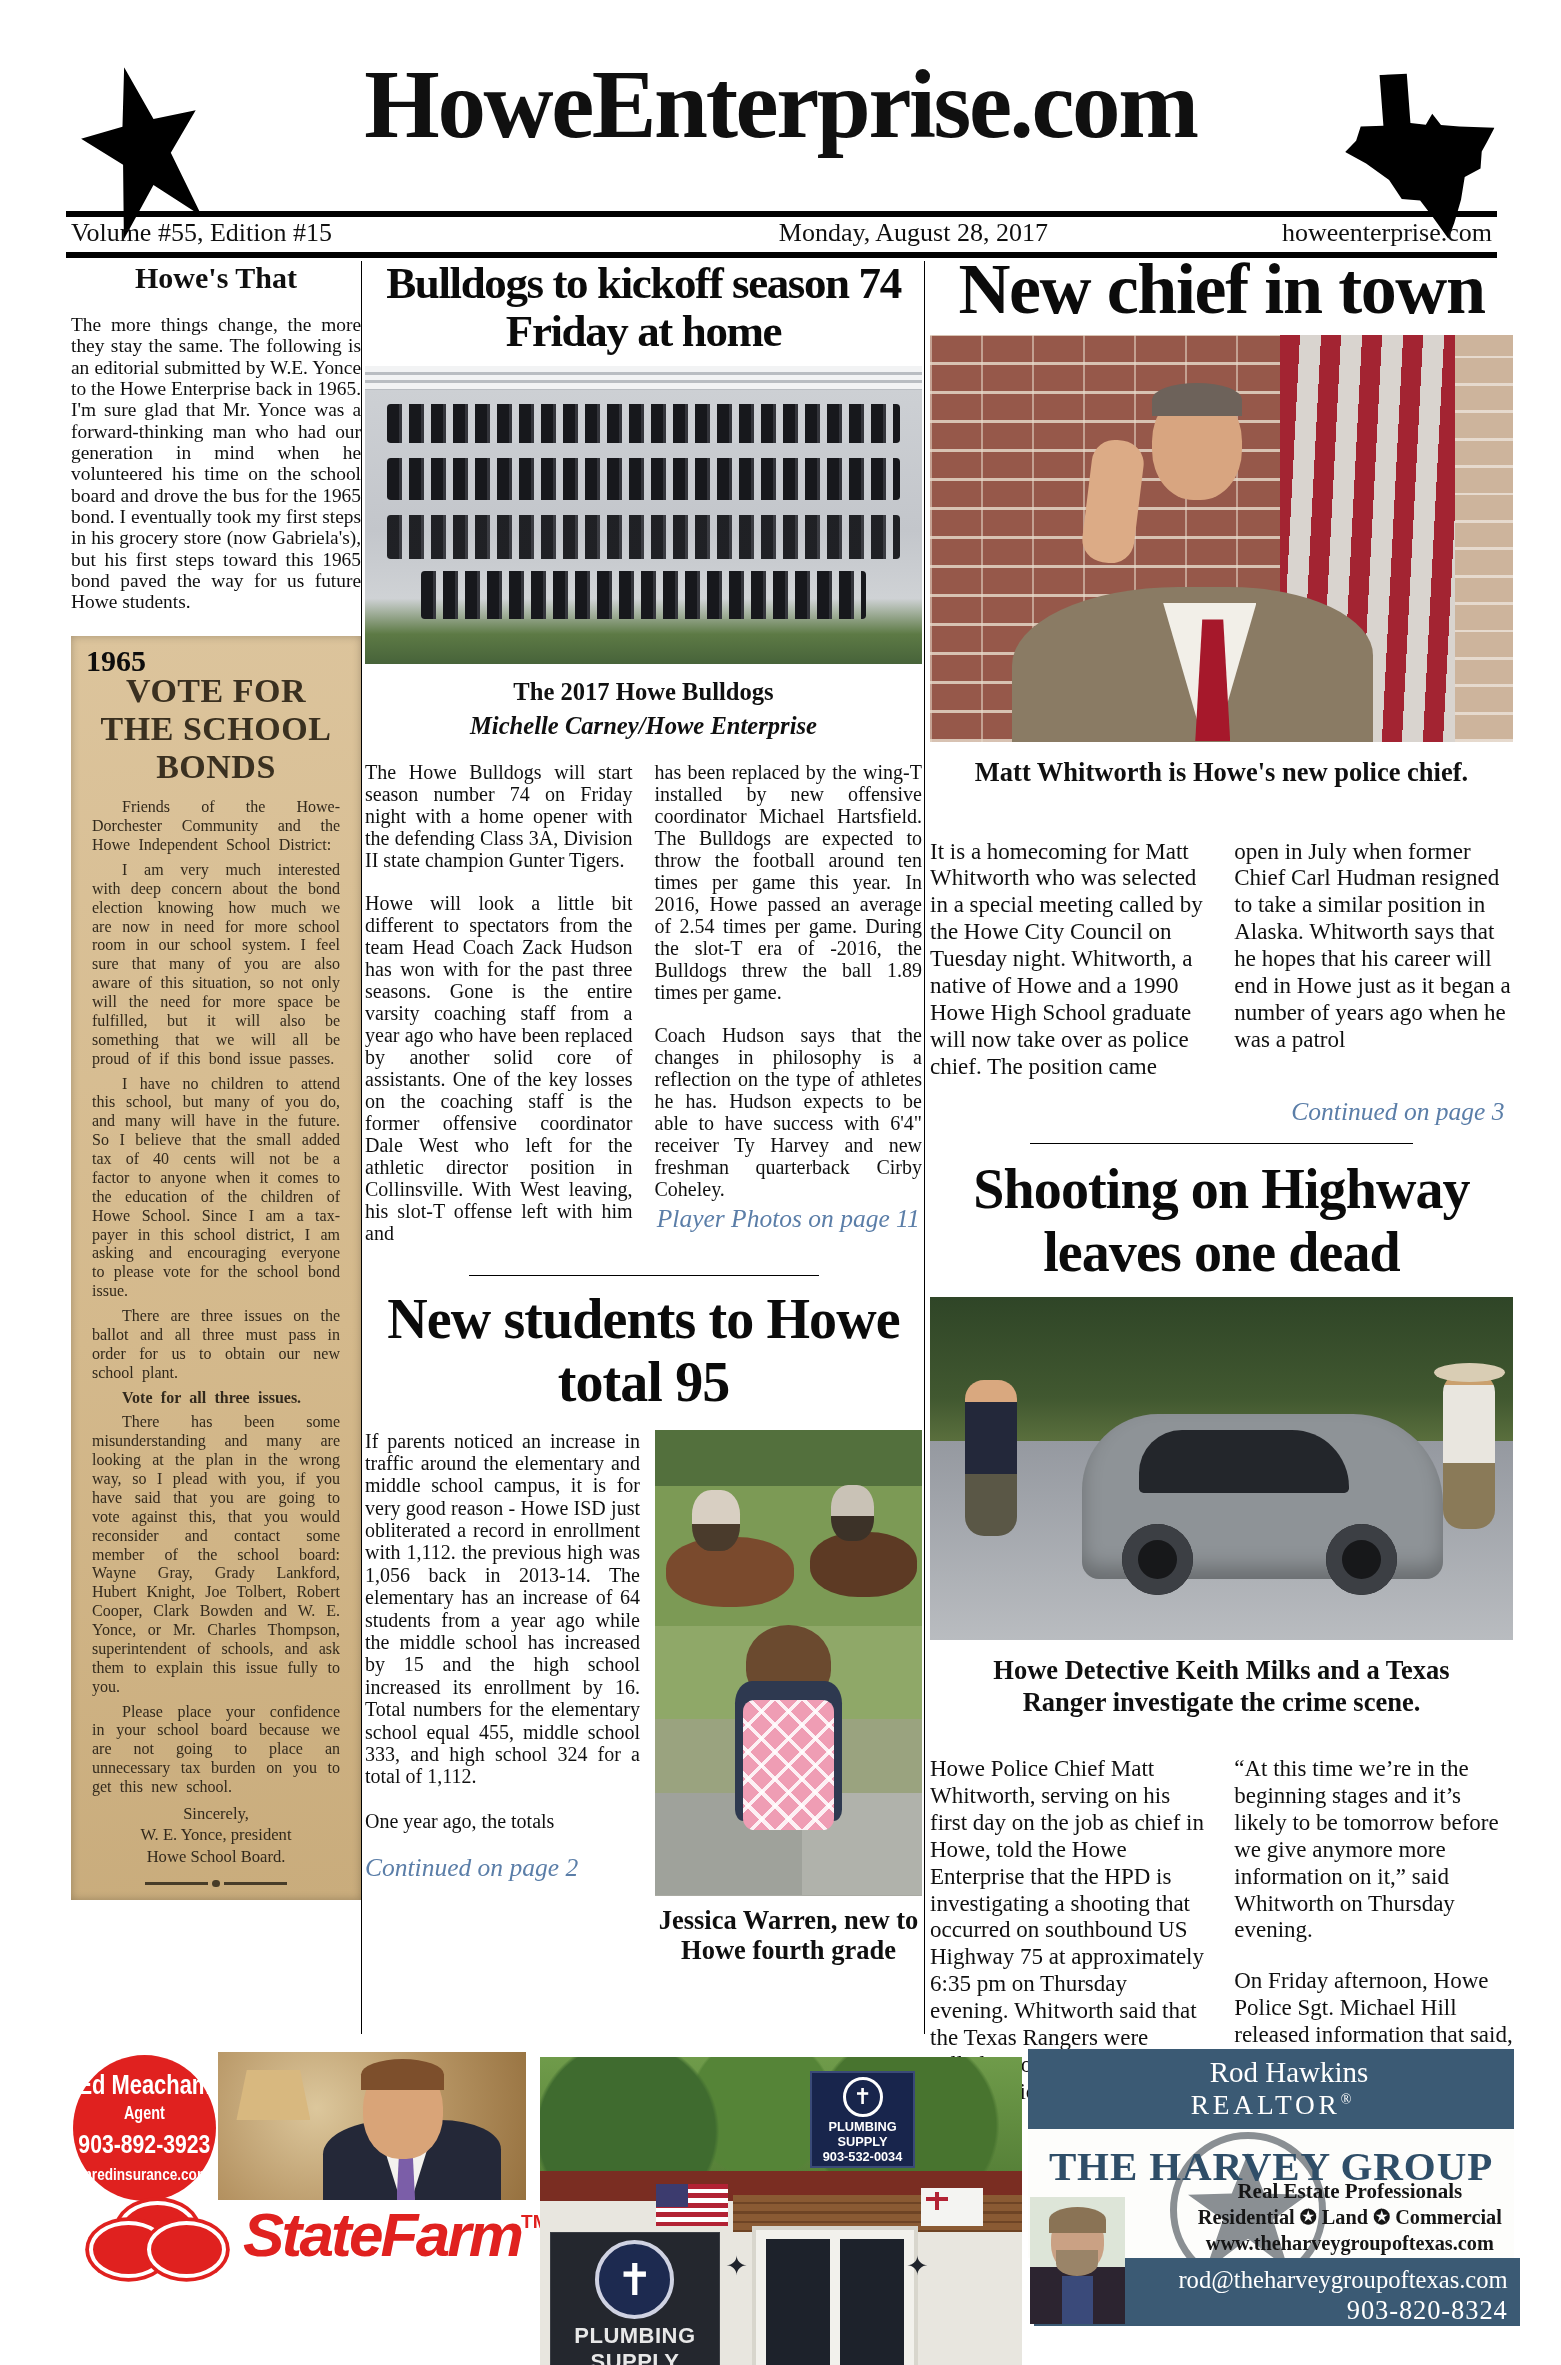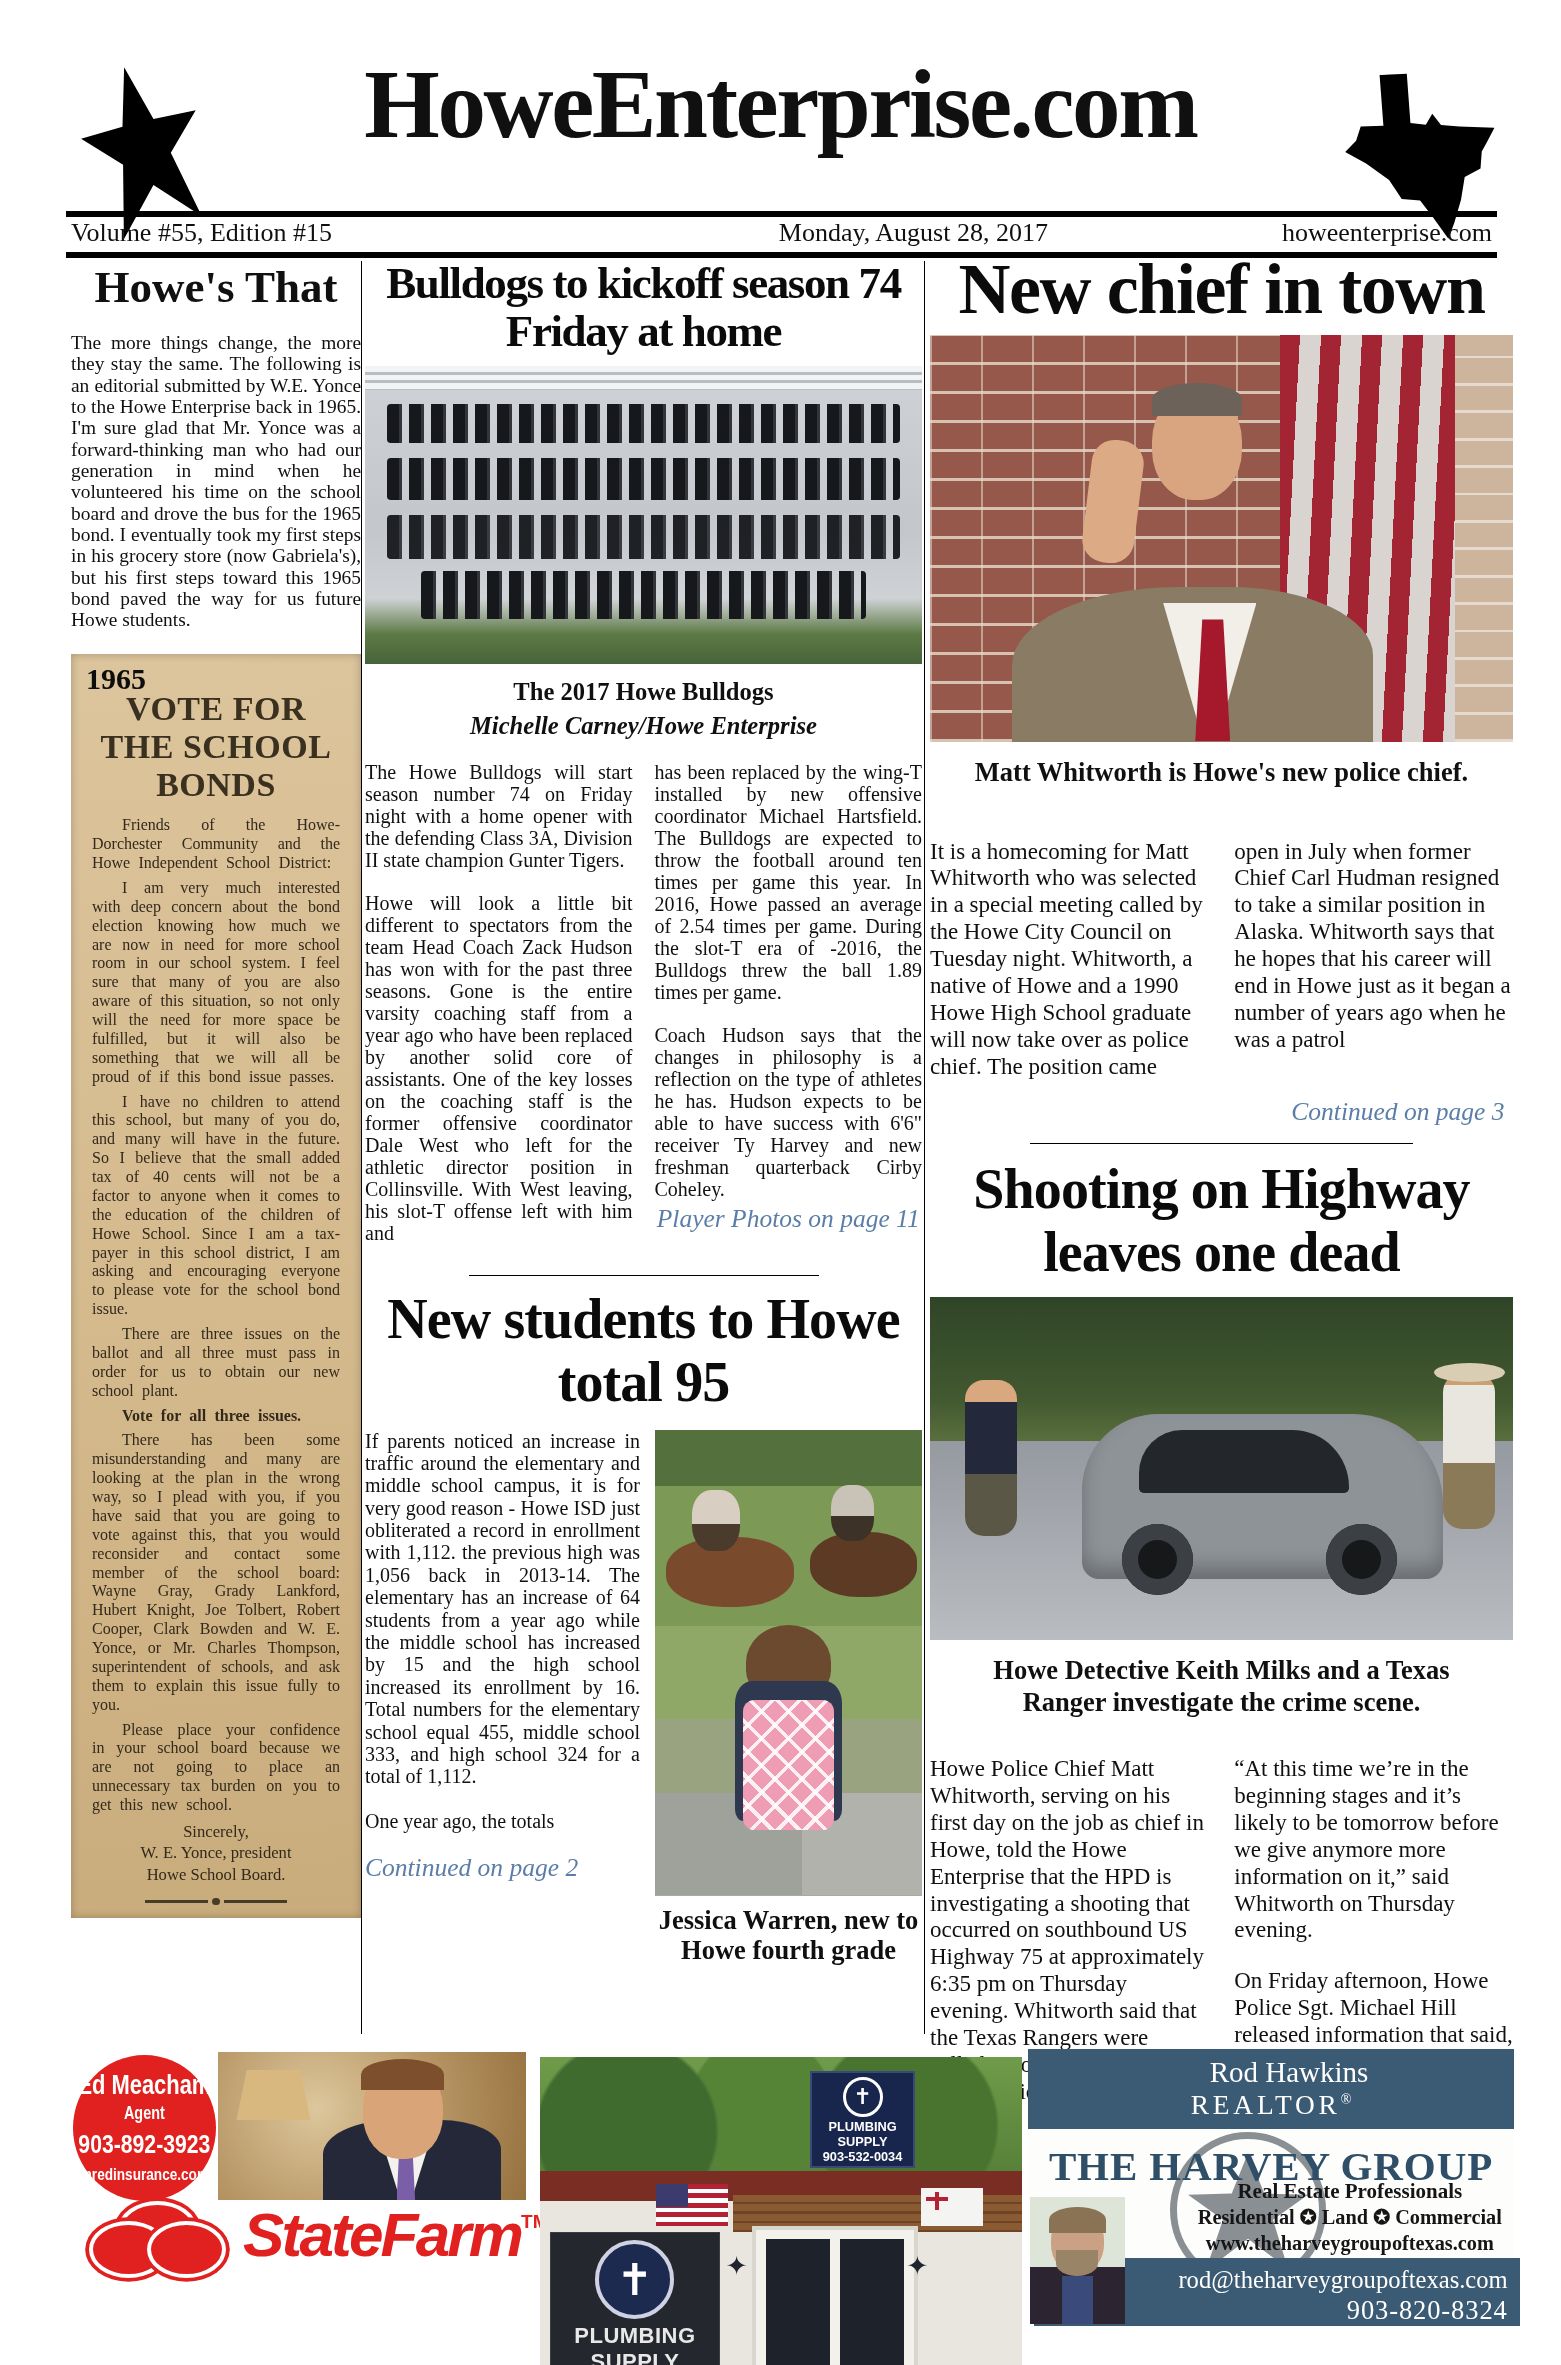--- a/index.html
+++ b/index.html
@@ -26,21 +26,21 @@
   .headline{font-weight:bold;text-align:center;color:#0b0b0b;}
   .caption{font-weight:bold;text-align:center;}
   .credit{font-weight:bold;font-style:italic;text-align:center;}
   .cols{display:flex;}
   .cols>div{flex:1;min-width:0;}
   .jbody{text-align:justify;}
   .cont-link{color:#5b7ea8;font-style:italic;font-size:25.5px;}
 
   
   .left-col{position:absolute;left:71px;top:261px;width:290px;}
-  .howes-title{font-size:45px;font-weight:bold;text-align:center;margin:0 0 19px 0;}
+  .howes-title{font-size:30px;font-weight:bold;text-align:center;margin:0 0 19px 0;}
   .howes-body{font-size:19.4px;line-height:1.1;text-align:justify;}
   .clipping{margin-top:23px;background:linear-gradient(175deg,#dcc49c 0%,#d4b98c 55%,#c9ac7c 100%);
     padding:8.5px 15px 12.3px 15px;color:#32291c;box-shadow:0 0 8.5px rgba(0,0,0,.25) inset;}
   .clip-year{font-size:30px;font-weight:bold;color:#0d0d0d;margin-bottom:-6.6px;}
   .clip-head{font-size:34px;font-weight:bold;text-align:center;line-height:1.12;color:#3a3020;
     letter-spacing:0.5px;margin:0 0 12.3px 0;}
   .clip-p{font-size:16px;line-height:1.18;text-align:justify;word-spacing:4.3px;text-indent:30px;margin:6px;}
   .clip-p.bold{font-weight:bold;}
   .clip-sign{margin-top:3.8px;text-align:center;font-size:16.6px;line-height:1.3;}
   .clip-orn{margin:12.3px auto 0 auto;width:142px;display:flex;align-items:center;gap:4.7px;}
@@ -307,21 +307,21 @@
     <div class="caption bull-cap">The 2017 Howe Bulldogs</div>
     <div class="credit bull-credit">Michelle Carney/Howe Enterprise</div>
 
     <div class="cols bull-cols jbody">
       <div>
         <p>The Howe Bulldogs will start season number 74 on Friday night with a home opener with the defending Class 3A, Division II state champion Gunter Tigers.</p>
         <p>Howe will look a little bit different to spectators from the team Head Coach Zack Hudson has won with for the past three seasons.  Gone is the entire varsity coaching staff from a year ago who have been replaced by another solid core of assistants.  One of the key losses on the coaching staff is the former offensive coordinator Dale West who left for the athletic director position in Collinsville.  With West leaving, his slot-T offense left with him and</p>
       </div>
       <div>
         <p>has been replaced by the wing-T installed by new offensive coordinator Michael Hartsfield.  The Bulldogs are expected to throw the football around ten times per game this year.  In 2016, Howe passed an average of 2.54 times per game.  During the slot-T era of -2016, the Bulldogs threw the ball 1.89 times per game.</p>
-        <p style="margin-bottom:4.7px;">Coach Hudson says that the changes in philosophy is a reflection on the type of athletes he has.  Hudson expects to be able to have success with 6'6" receiver Ty Harvey and new freshman quarterback Cirby Coheley.</p>
+        <p style="margin-bottom:4.7px;">Coach Hudson says that the changes in philosophy is a reflection on the type of athletes he has.  Hudson expects to be able to have success with 6'4" receiver Ty Harvey and new freshman quarterback Cirby Coheley.</p>
         <span class="cont-link player-link">Player Photos on page 11</span>
       </div>
     </div>
 
     <hr class="mid-divider">
 
     <div class="headline stud-head">New students to Howe total 95</div>
 
     <div class="stud-row">
       <div class="stud-text jbody">

